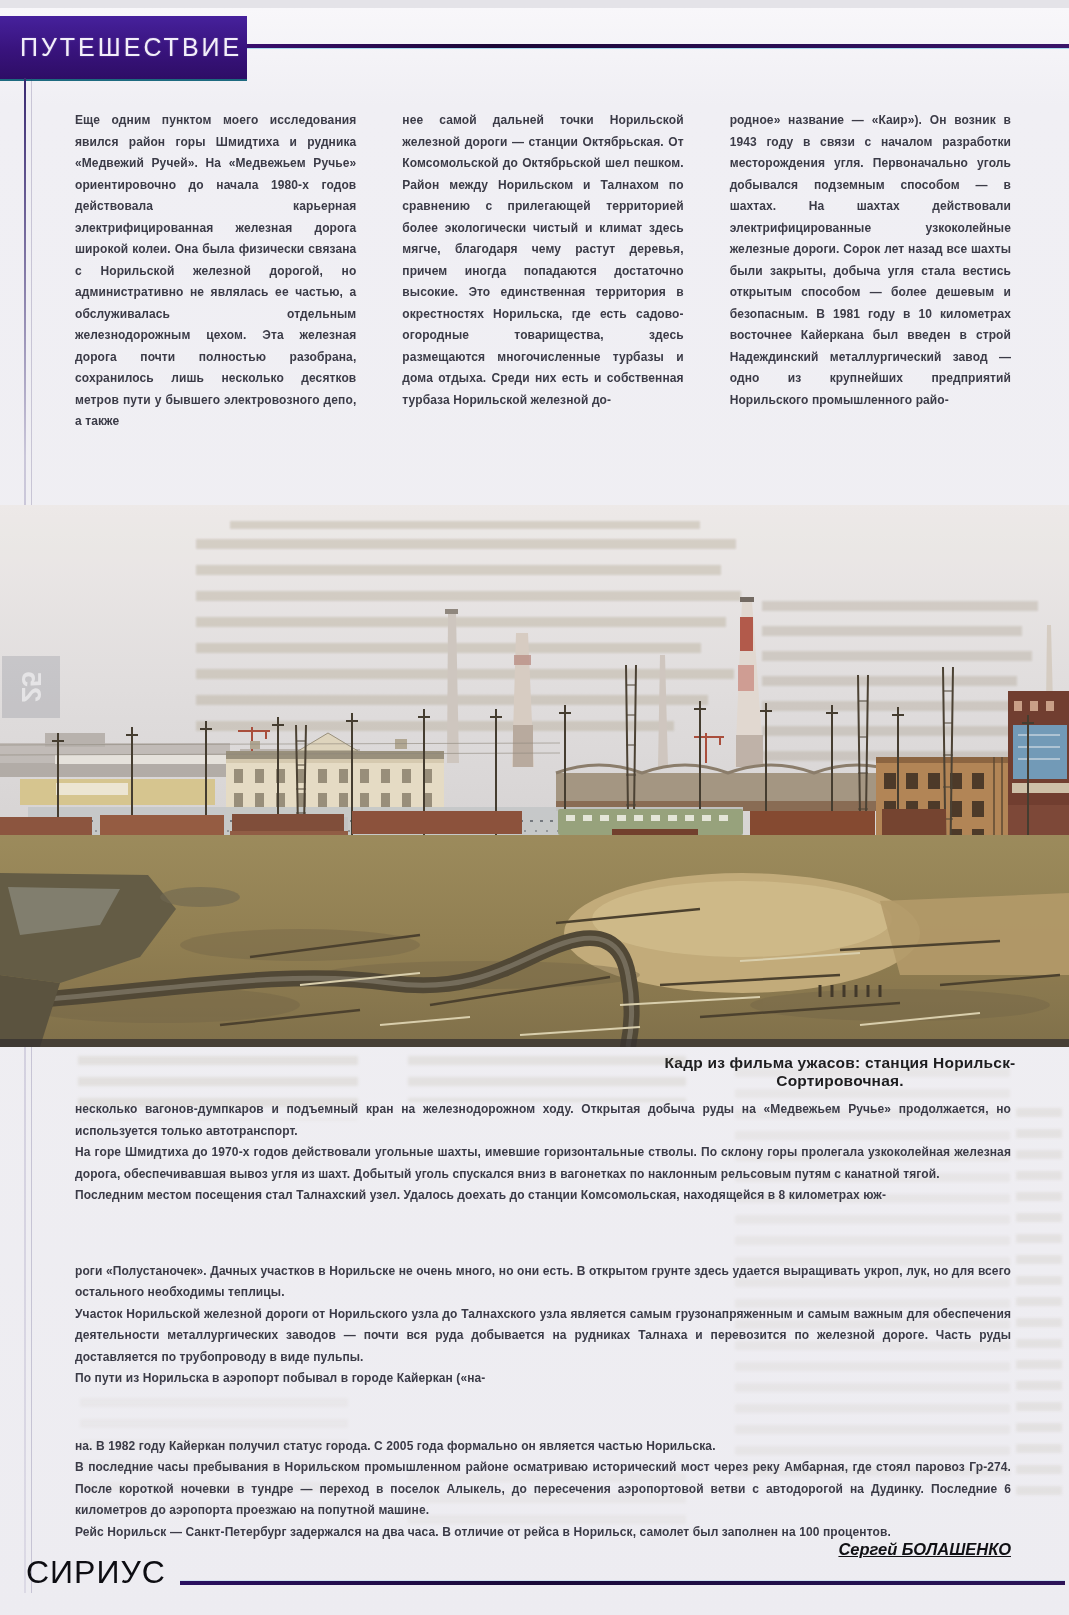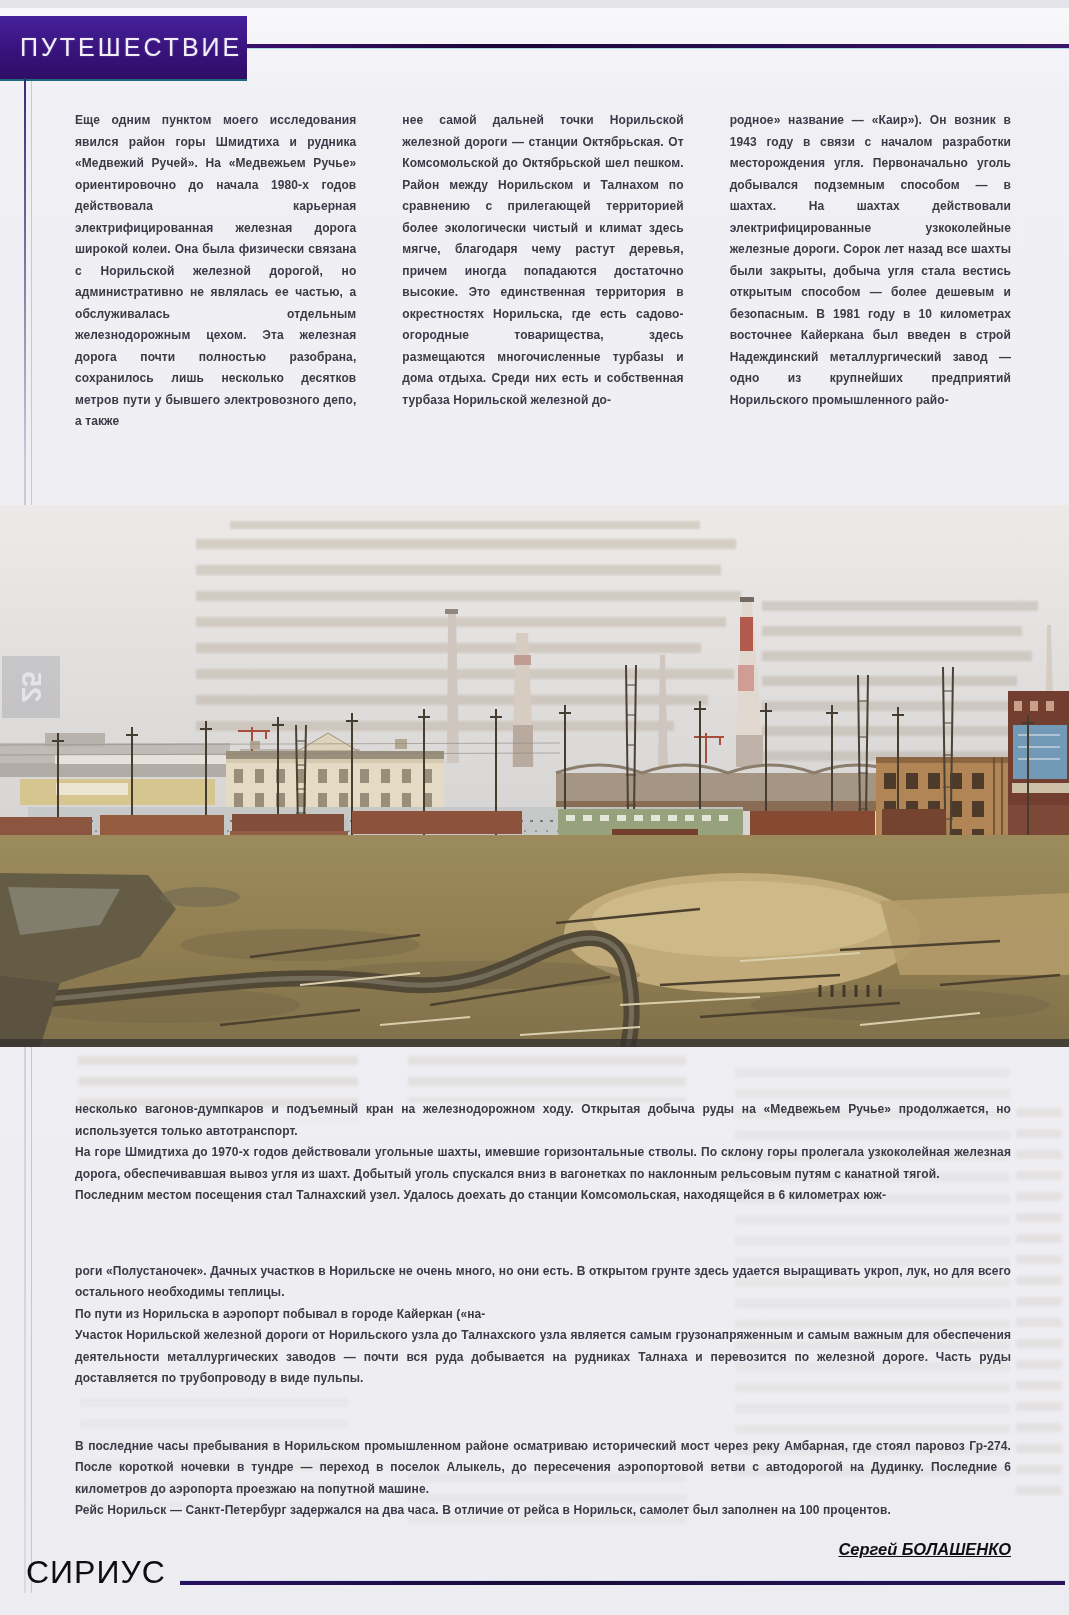--- a/index.html
+++ b/index.html
@@ -382,40 +382,42 @@
       </g>
       <rect x="0" y="534" width="1069" height="8" fill="#2e2b2e" opacity=".75"></rect>
       <rect width="1069" height="542" fill="#caa36a" opacity=".05"></rect>
     </svg>
   </figure>
 
   <div class="ghost25">
     <span>25</span>
   </div>
 
+  <div class="caption">Кадр из фильма ужасов: станция Норильск-Сортировочная.</div>
 
   <div class="bleed b1"></div>
   <div class="bleed b2"></div>
   <div class="bleed b3"></div>
   <div class="bleed b4"></div>
   <div class="bleed b5"></div>
   <div class="bleed b6"></div>
 
   <section class="cols bottom-cols">
     <div class="col">
       <p>несколько вагонов-думпкаров и подъемный кран на железнодорожном ходу. Открытая добыча руды на «Медвежьем Ручье» продолжается, но используется только автотранспорт.</p>
       <p>На горе Шмидтиха до 1970-х годов действовали угольные шахты, имевшие горизонтальные стволы. По склону горы пролегала узкоколейная железная дорога, обеспечивавшая вывоз угля из шахт. Добытый уголь спускался вниз в вагонетках по наклонным рельсовым путям с канатной тягой.</p>
-      <p>Последним местом посещения стал Талнахский узел. Удалось доехать до станции Комсомольская, находящейся в 6 километрах юж-</p>
+      <p>Последним местом посещения стал Талнахский узел. Удалось доехать до станции Комсомольская, находящейся в 8 километрах юж-</p>
     </div>
     <div class="col">
       <p>роги «Полустаночек». Дачных участков в Норильске не очень много, но они есть. В открытом грунте здесь удается выращивать укроп, лук, но для всего остального необходимы теплицы.</p>
+      <p>Участок Норильской железной дороги от Норильского узла до Талнахского узла является самым грузонапряженным и самым важным для обеспечения деятельности металлургических заводов — почти вся руда добывается на рудниках Талнаха и перевозится по железной дороге. Часть руды доставляется по трубопроводу в виде пульпы.</p>
       <p>По пути из Норильска в аэропорт побывал в городе Кайеркан («на-</p>
-      <p>Участок Норильской железной дороги от Норильского узла до Талнахского узла является самым грузонапряженным и самым важным для обеспечения деятельности металлургических заводов — почти вся руда добывается на рудниках Талнаха и перевозится по железной дороге. Часть руды доставляется по трубопроводу в виде пульпы.</p>
-    </div>
-    <div class="col">
+    </div>
+    <div class="col">
+      <p>на. В 1982 году Кайеркан получил статус города. С 2005 года формально он является частью Норильска.</p>
       <p>В последние часы пребывания в Норильском промышленном районе осматриваю исторический мост через реку Амбарная, где стоял паровоз Гр-274. После короткой ночевки в тундре — переход в поселок Алыкель, до пересечения аэропортовой ветви с автодорогой на Дудинку. Последние 6 километров до аэропорта проезжаю на попутной машине.</p>
       <p>Рейс Норильск — Санкт-Петербург задержался на два часа. В отличие от рейса в Норильск, самолет был заполнен на 100 процентов.</p>
     </div>
   </section>
 
   <div class="author">Сергей БОЛАШЕНКО</div>
   <div class="magazine">СИРИУС</div>
   <div class="footer-rule"></div>
 
 </div>

